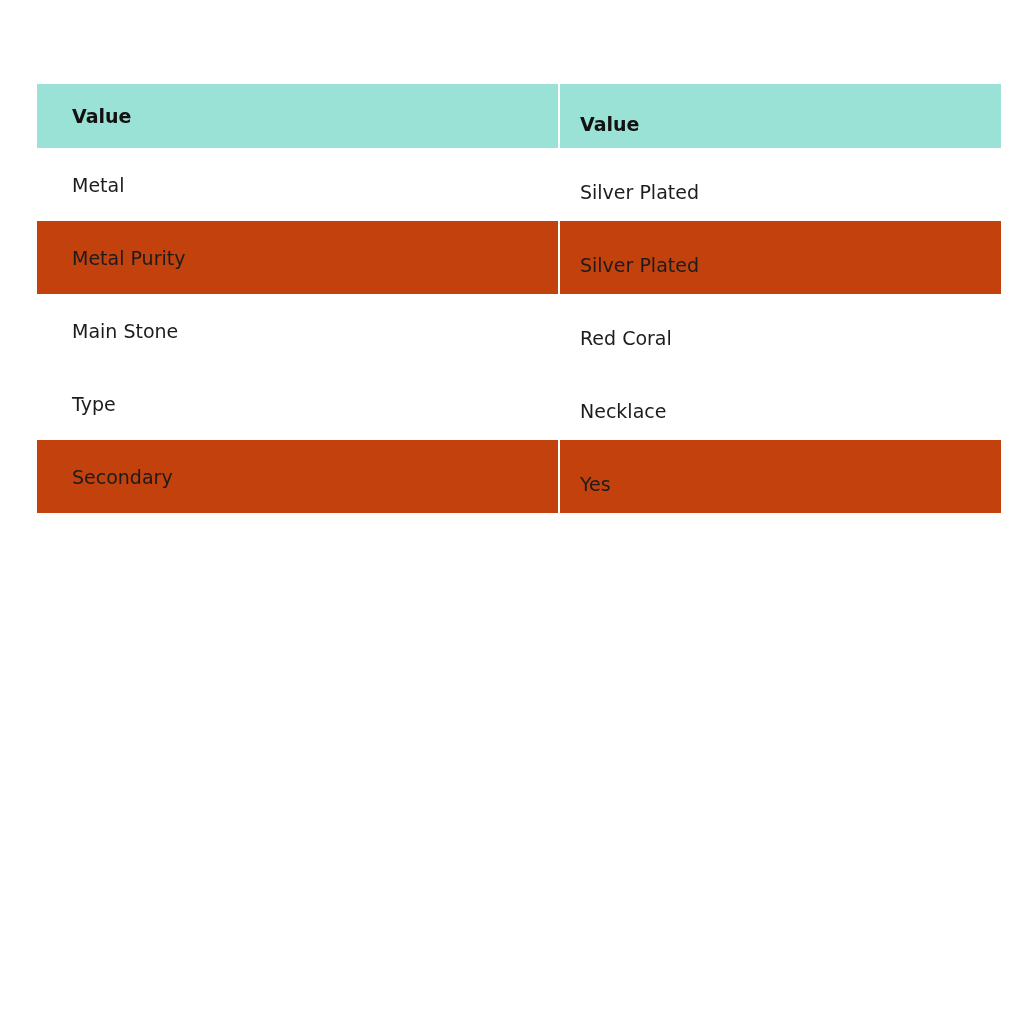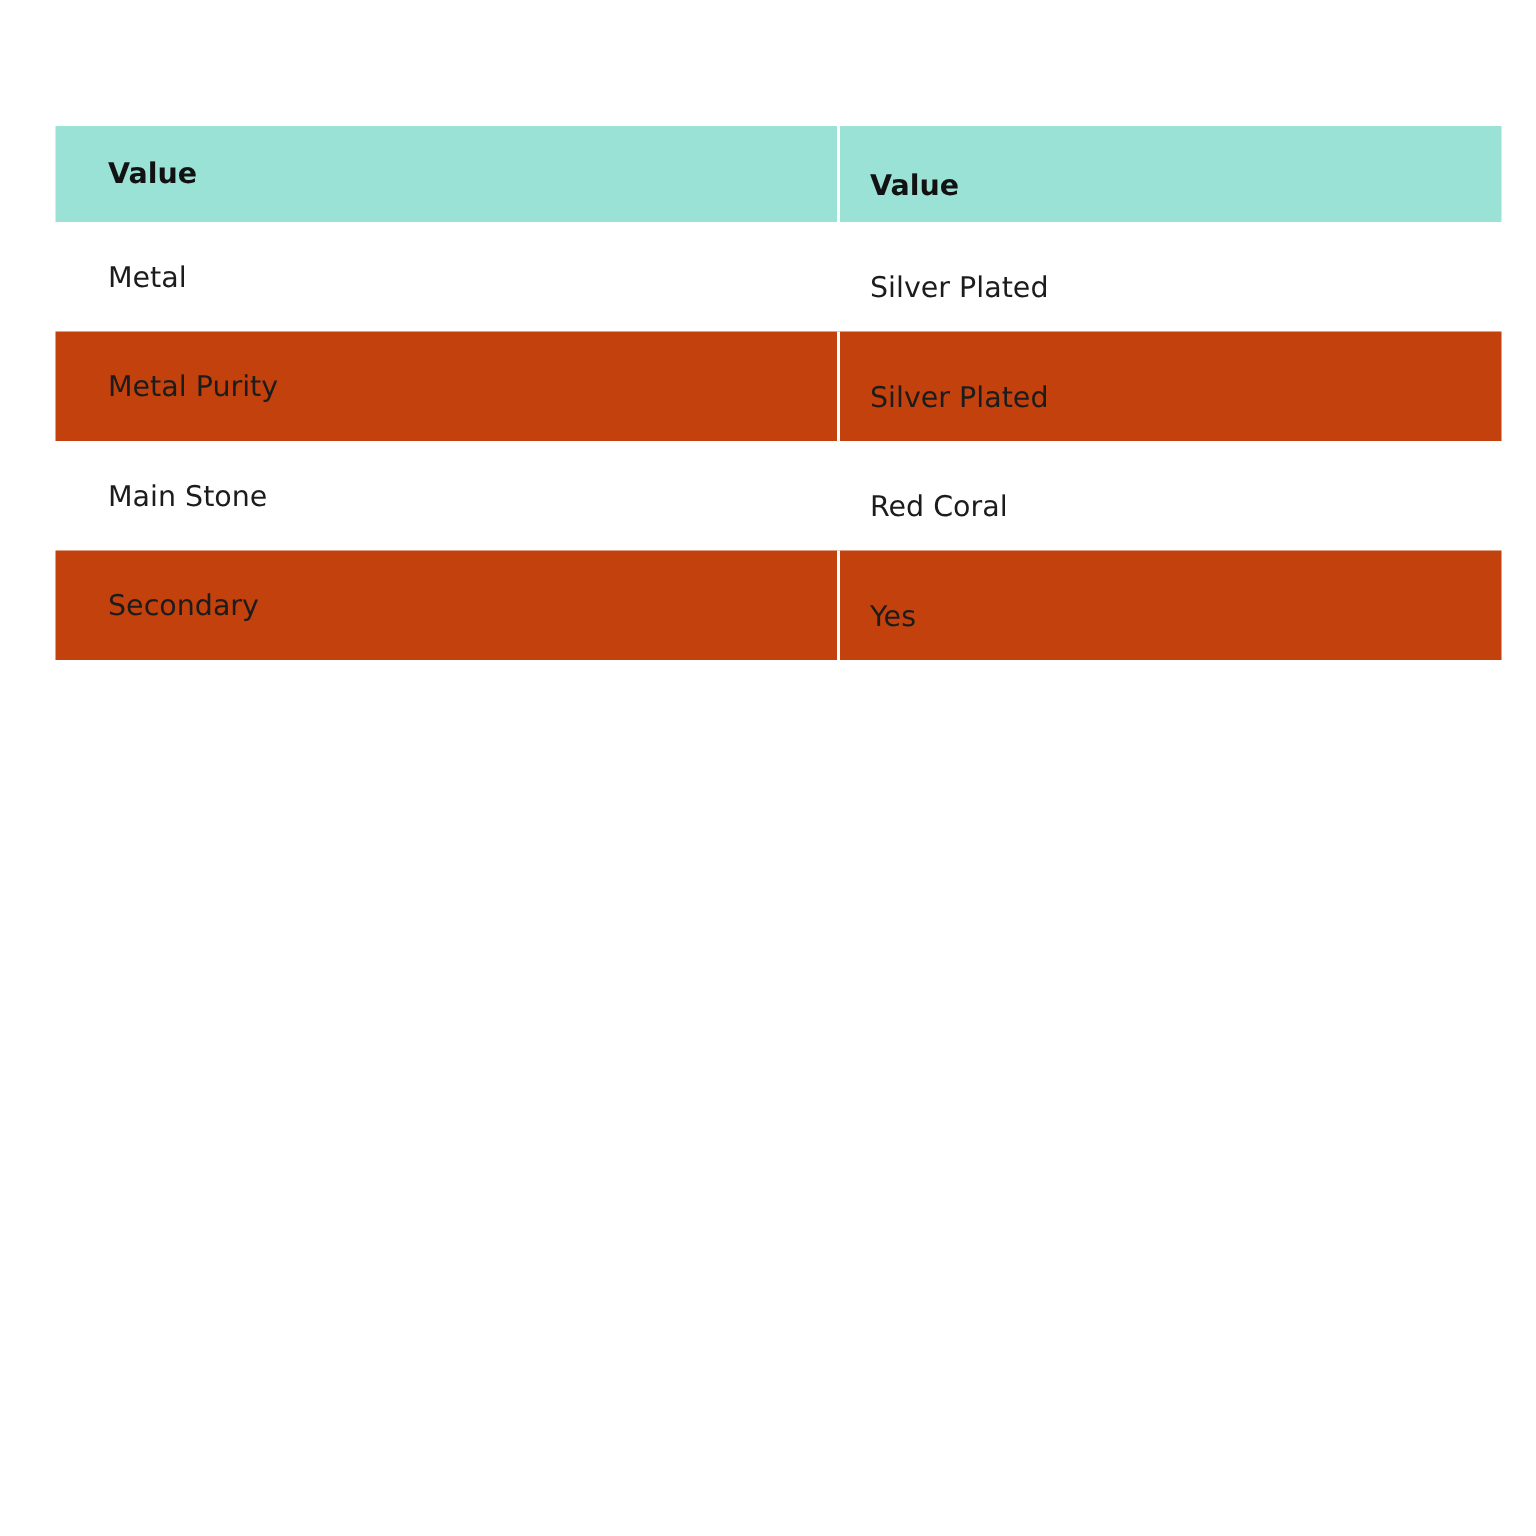--- a/index.html
+++ b/index.html
@@ -75,19 +75,23 @@
         <td class="col-value">Silver Plated</td>
       </tr>
       <tr class="alt">
         <td class="col-name">Metal Purity</td>
         <td class="col-value">Silver Plated</td>
       </tr>
       <tr>
         <td class="col-name">Main Stone</td>
         <td class="col-value">Red Coral</td>
       </tr>
+      <tr>
+        <td class="col-name">Type</td>
+        <td class="col-value">Necklace</td>
+      </tr>
       <tr class="alt">
         <td class="col-name">Secondary</td>
         <td class="col-value">Yes</td>
       </tr>
     </tbody>
   </table>
 </div>
 
 </body></html>

